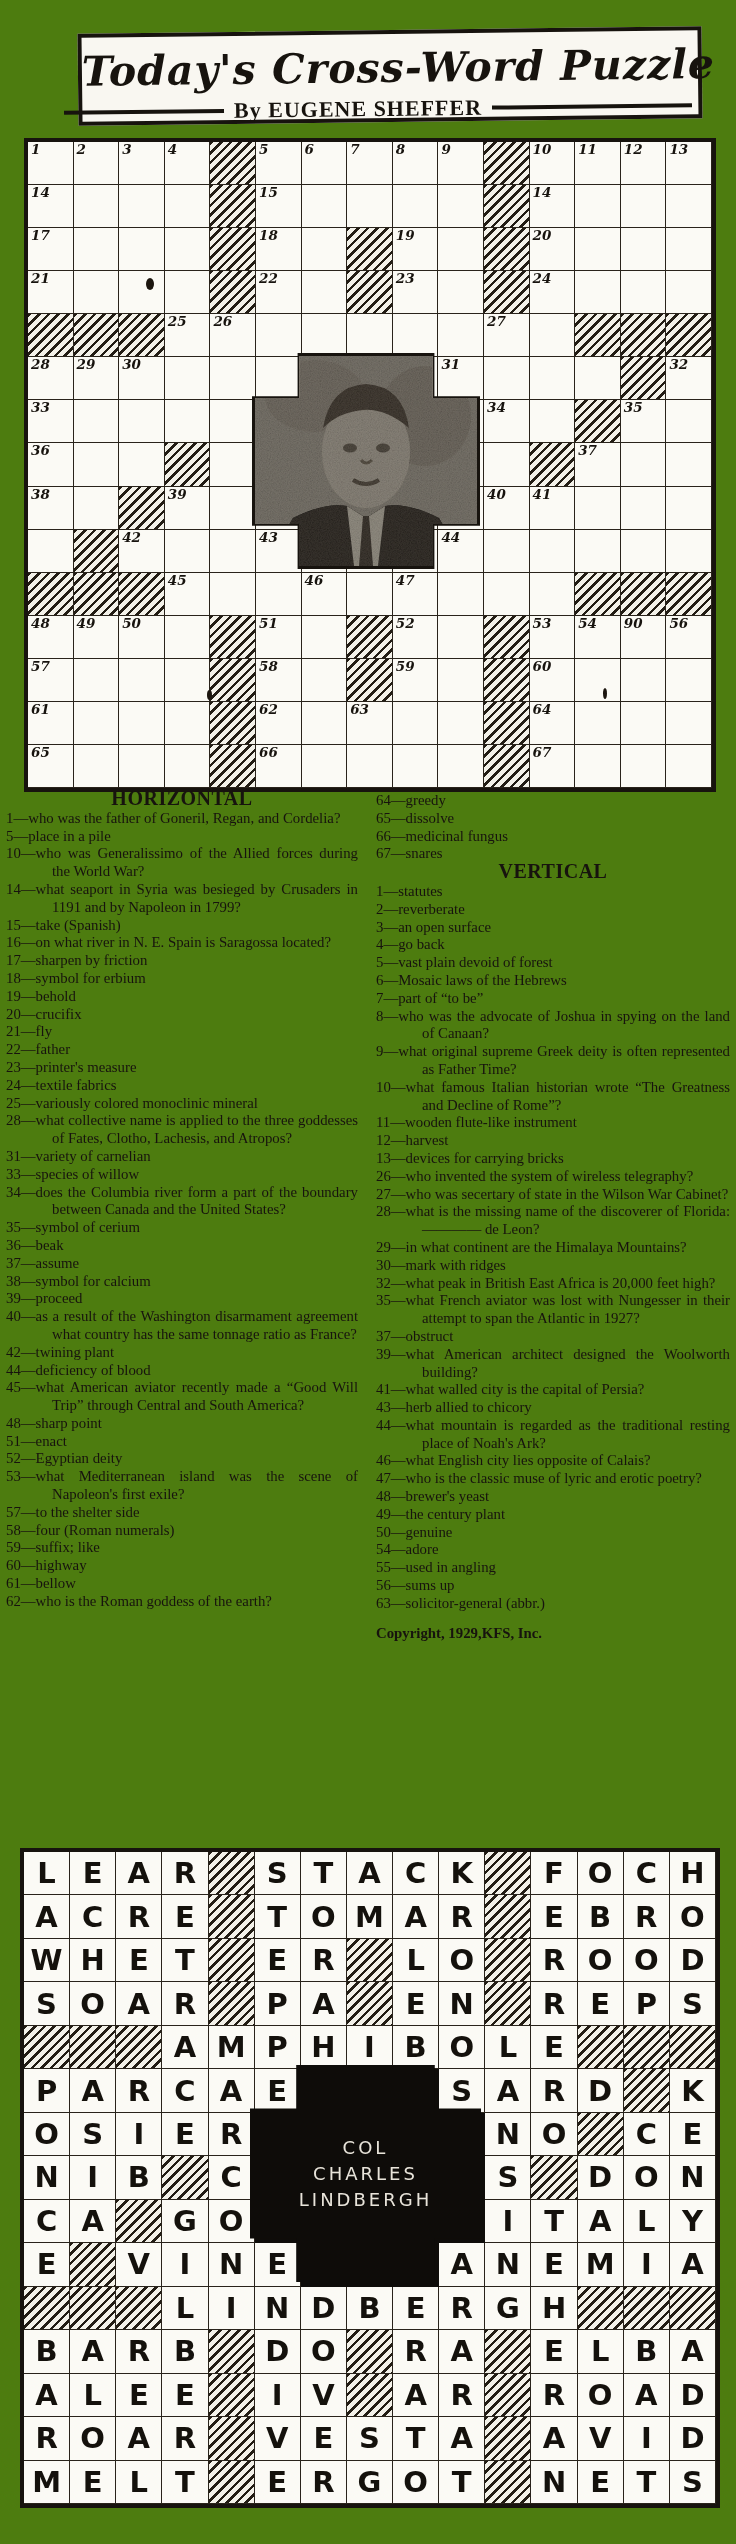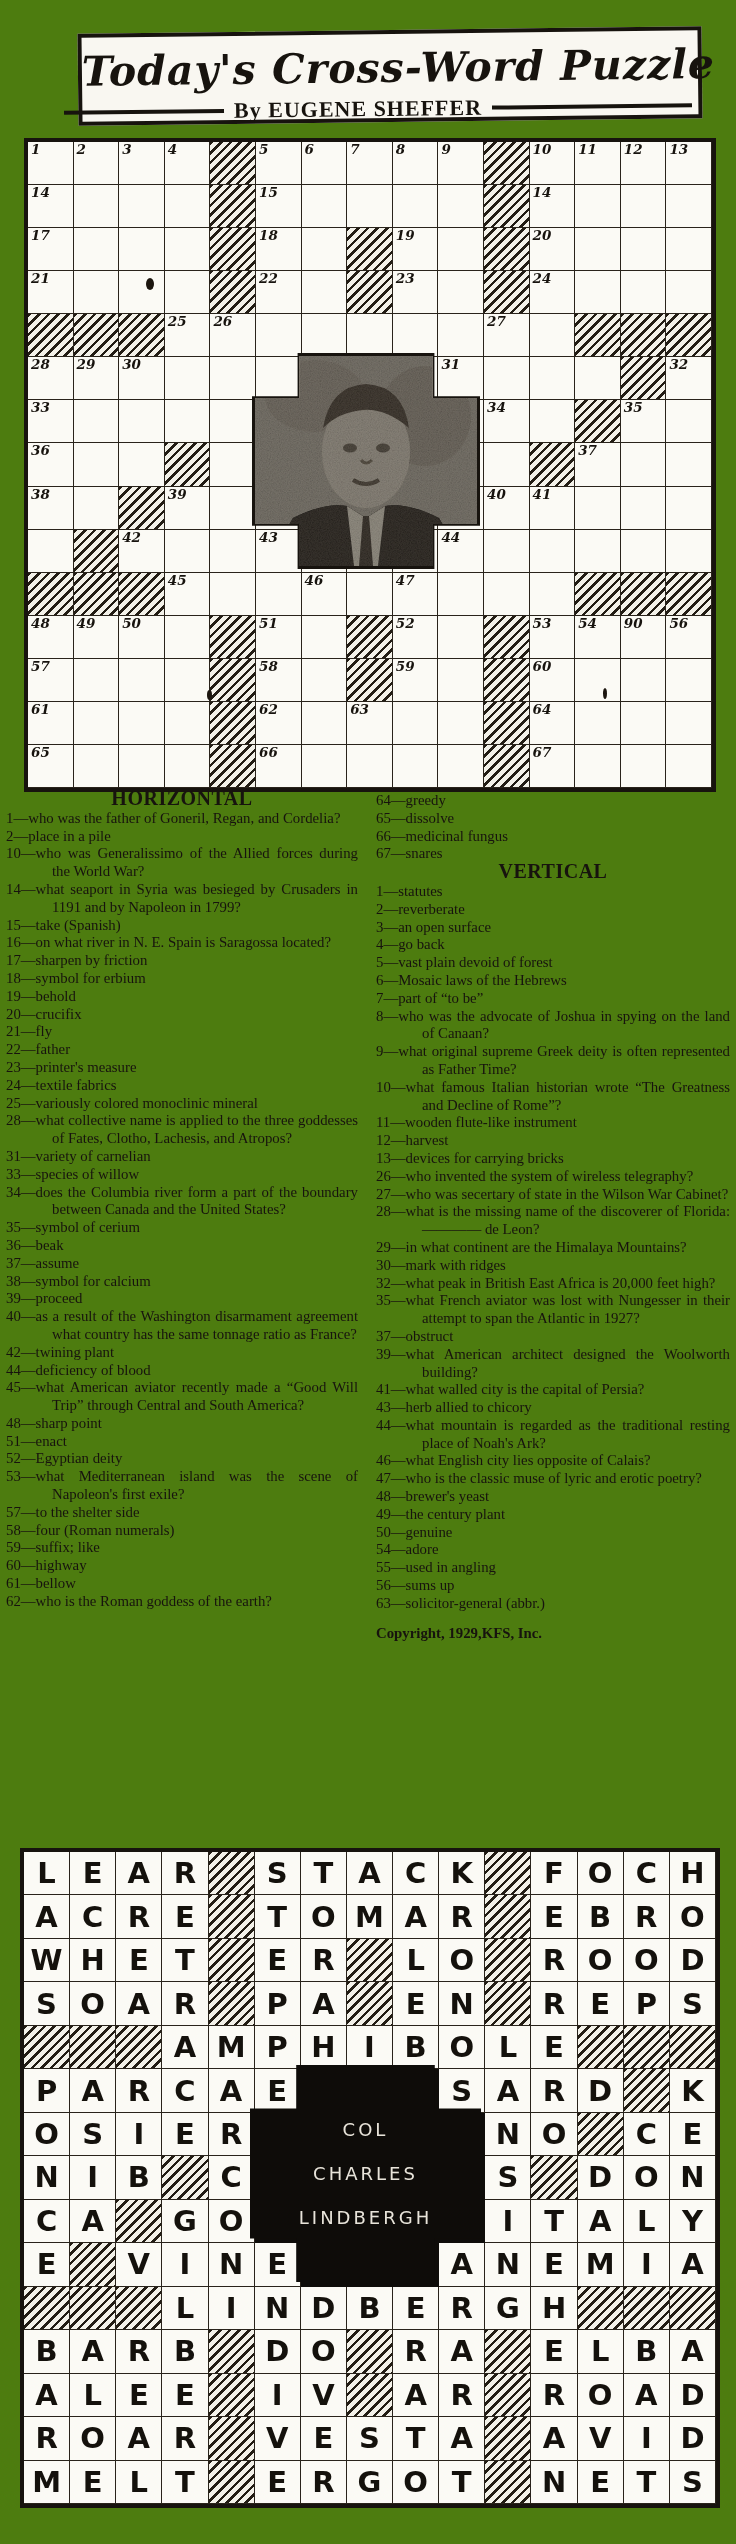--- a/index.html
+++ b/index.html
@@ -30,21 +30,21 @@
        font-weight:600;font-size:13.5px;line-height:15px;color:#17130e;}
   .letter{position:absolute;inset:0;display:flex;align-items:center;justify-content:center;
           font-family:"DejaVu Sans",sans-serif;font-weight:700;font-size:29px;color:#14110c;}
 
   
   .plus-clip{clip-path:polygon(20% 0,80% 0,80% 20%,100% 20%,100% 80%,80% 80%,80% 100%,
              20% 100%,20% 80%,0 80%,0 20%,20% 20%);}
   #photo-frame{position:absolute;left:252px;top:353px;width:228px;height:216px;background:#17130e;z-index:3;}
   #photo-inner{position:absolute;inset:3px;overflow:hidden;background:#b7b1a6;}
   #center-block{position:absolute;left:250px;top:2065px;width:231px;height:217px;background:#0e0c09;z-index:3;
-                display:flex;flex-direction:column;align-items:center;justify-content:center;gap:24px;}
+                display:flex;flex-direction:column;align-items:center;justify-content:center;gap:6px;}
   .center-line{color:#e8e4da;font-family:"DejaVu Sans",sans-serif;font-size:18px;
                letter-spacing:3px;font-weight:400;line-height:20px;}
 
   
   .clue-col{position:absolute;font-size:14.8px;line-height:17.8px;text-align:justify;}
   #clues-left{left:6px;top:790px;width:352px;}
   #clues-right{left:376px;top:792px;width:354px;}
   .clue-heading{text-align:center;font-weight:700;font-size:20px;letter-spacing:0.5px;
                 margin:0 0 2px 0;font-family:"Liberation Serif",serif;}
   .clue{padding-left:46px;text-indent:-46px;margin:0;}
@@ -452,21 +452,21 @@
         <path d="M92,150 L111,162 L130,150 L123,210 L99,210 Z" fill="#d9d2c3"></path>
         <path d="M108,160 L114,160 L118,210 L104,210 Z" fill="#3b332a"></path>
         <rect x="0" y="0" width="222" height="210" filter="url(#grain)" opacity="0.5"></rect>
       </svg>
     </div>
   </div>
 
   <div class="clue-col" id="clues-left">
     <p class="clue-heading">HORIZONTAL</p>
   <p class="clue">1—who was the father of Goneril, Regan, and Cordelia?</p>
-      <p class="clue">2—place in a pile</p>
+      <p class="clue">5—place in a pile</p>
       <p class="clue">10—who was Generalissimo of the Allied forces during the World War?</p>
       <p class="clue">14—what seaport in Syria was besieged by Crusaders in 1191 and by Napoleon in 1799?</p>
       <p class="clue">15—take (Spanish)</p>
       <p class="clue">16—on what river in N. E. Spain is Saragossa located?</p>
       <p class="clue">17—sharpen by friction</p>
       <p class="clue">18—symbol for erbium</p>
       <p class="clue">19—behold</p>
       <p class="clue">20—crucifix</p>
       <p class="clue">21—fly</p>
       <p class="clue">22—father</p>

